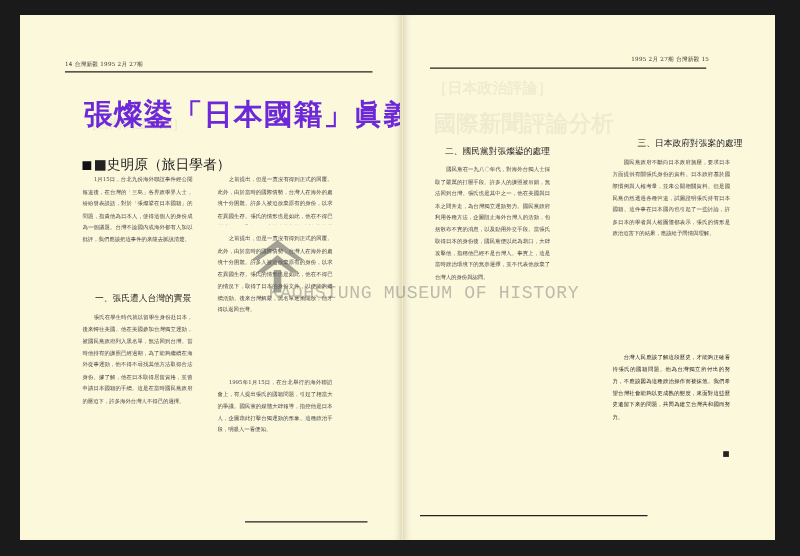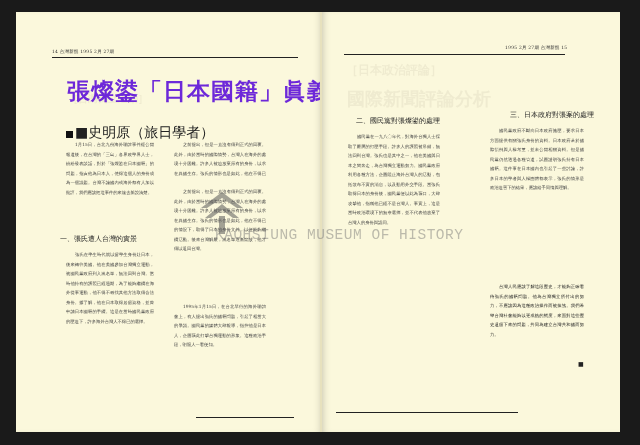--- a/index.html
+++ b/index.html
@@ -18,21 +18,21 @@
   .gutter { position: absolute; left: 306px; top: 0; width: 4px; height: 420px; background: #e7e1bd; }
 
   .running-head { position: absolute; font-size: 4.5px; color: #333; letter-spacing: 0.2px; white-space: nowrap; }
   .rule { position: absolute; height: 1px; background: #222; }
 
   .title {
     position: absolute; left: 51px; top: 64px;
     font-family: "DejaVu Serif", serif; font-weight: bold;
     font-size: 23px; color: #6d28d9; letter-spacing: 1px; white-space: nowrap;
   }
-  .byline { position: absolute; left: 50px; top: 112px; font-size: 14px; color: #222; white-space: nowrap; }
+  .byline { position: absolute; left: 50px; top: 112px; font-size: 11px; color: #222; white-space: nowrap; }
   .byline .square { display: inline-block; width: 7px; height: 7px; background: #111; margin-right: 2px; vertical-align: -1px; }
 
   .col { position: absolute; font-size: 4.3px; line-height: 9.5px; color: #444; text-align: justify; overflow: hidden; }
   .col p { margin: 0; text-indent: 9px; }
   .section-heading { position: absolute; font-size: 7px; color: #222; white-space: nowrap; }
 
   .ghost {
     position: absolute; font-weight: bold; color: rgba(120,110,90,0.09);
     white-space: nowrap; pointer-events: none;
   }
@@ -60,21 +60,21 @@
     <div class="rule" style="left:36px; top:45px; width:246px;"></div>
 
     <div class="ghost" style="left:52px; top:80px; font-size:10px;">［台灣獨立運動］</div>
 
     <div class="title">張燦鍙「日本國籍」眞義</div>
     <div class="byline"><span class="square"></span><span>■史明原（旅日學者）</span></div>
 
     <div class="col" style="left:50px; top:128px; width:88px; height:92px;">
         <p>1月15日，台北九份海外聯誼事件經公開報道後，在台灣的「三島」各界政學界人士，紛紛發表談話，對於「張燦鍙在日本國籍」的問題，指責他為日本人，使得這個人的身份成為一個議題。台灣不論國內或海外都有人加以批評，我們應該把這事件的來龍去脈說清楚。</p>
       </div>
-    <div class="section-heading" style="left:44px; top:222px;">一、張氏遭人台灣的實景</div>
+    <div class="section-heading" style="left:60px; top:222px;">一、張氏遭人台灣的實景</div>
     <div class="col" style="left:50px; top:238px; width:88px; height:150px;">
         <p>張氏在學生時代就以留學生身份赴日本，後來轉往美國。他在美國參加台灣獨立運動，被國民黨政府列入黑名單，無法回到台灣。當時他持有的護照已經過期，為了能夠繼續在海外從事運動，他不得不尋找其他方法取得合法身份。據了解，他在日本取得居留資格，並曾申請日本國籍的手續。這是在當時國民黨政府的壓迫下，許多海外台灣人不得已的選擇。</p>
       </div>
 
     <div class="col" style="left:158px; top:128px; width:92px; height:40px;">
         <p>之前提出，但是一直沒有得到正式的回覆。此外，由於當時的國際情勢，台灣人在海外的處境十分困難。許多人被迫放棄原有的身份，以求在異國生存。張氏的情形也是如此，他在不得已的情況下，取得了日本的身份文件，以便能夠繼續活動。後來台灣解嚴，黑名單逐漸開放，他才得以返回台灣。</p>
       </div>
     <div class="col" style="left:158px; top:175px; width:92px; height:150px;">
         <p>之前提出，但是一直沒有得到正式的回覆。此外，由於當時的國際情勢，台灣人在海外的處境十分困難。許多人被迫放棄原有的身份，以求在異國生存。張氏的情形也是如此，他在不得已的情況下，取得了日本的身份文件，以便能夠繼續活動。後來台灣解嚴，黑名單逐漸開放，他才得以返回台灣。</p>
       </div>

